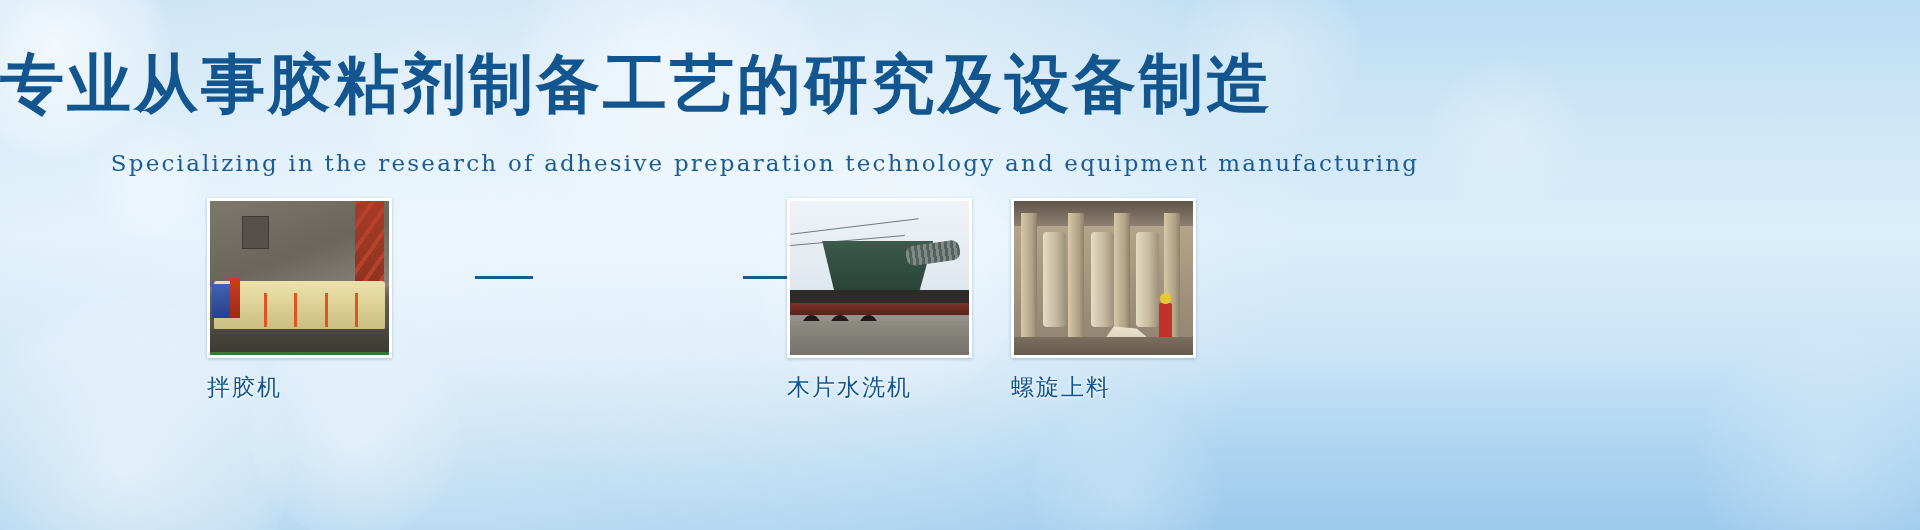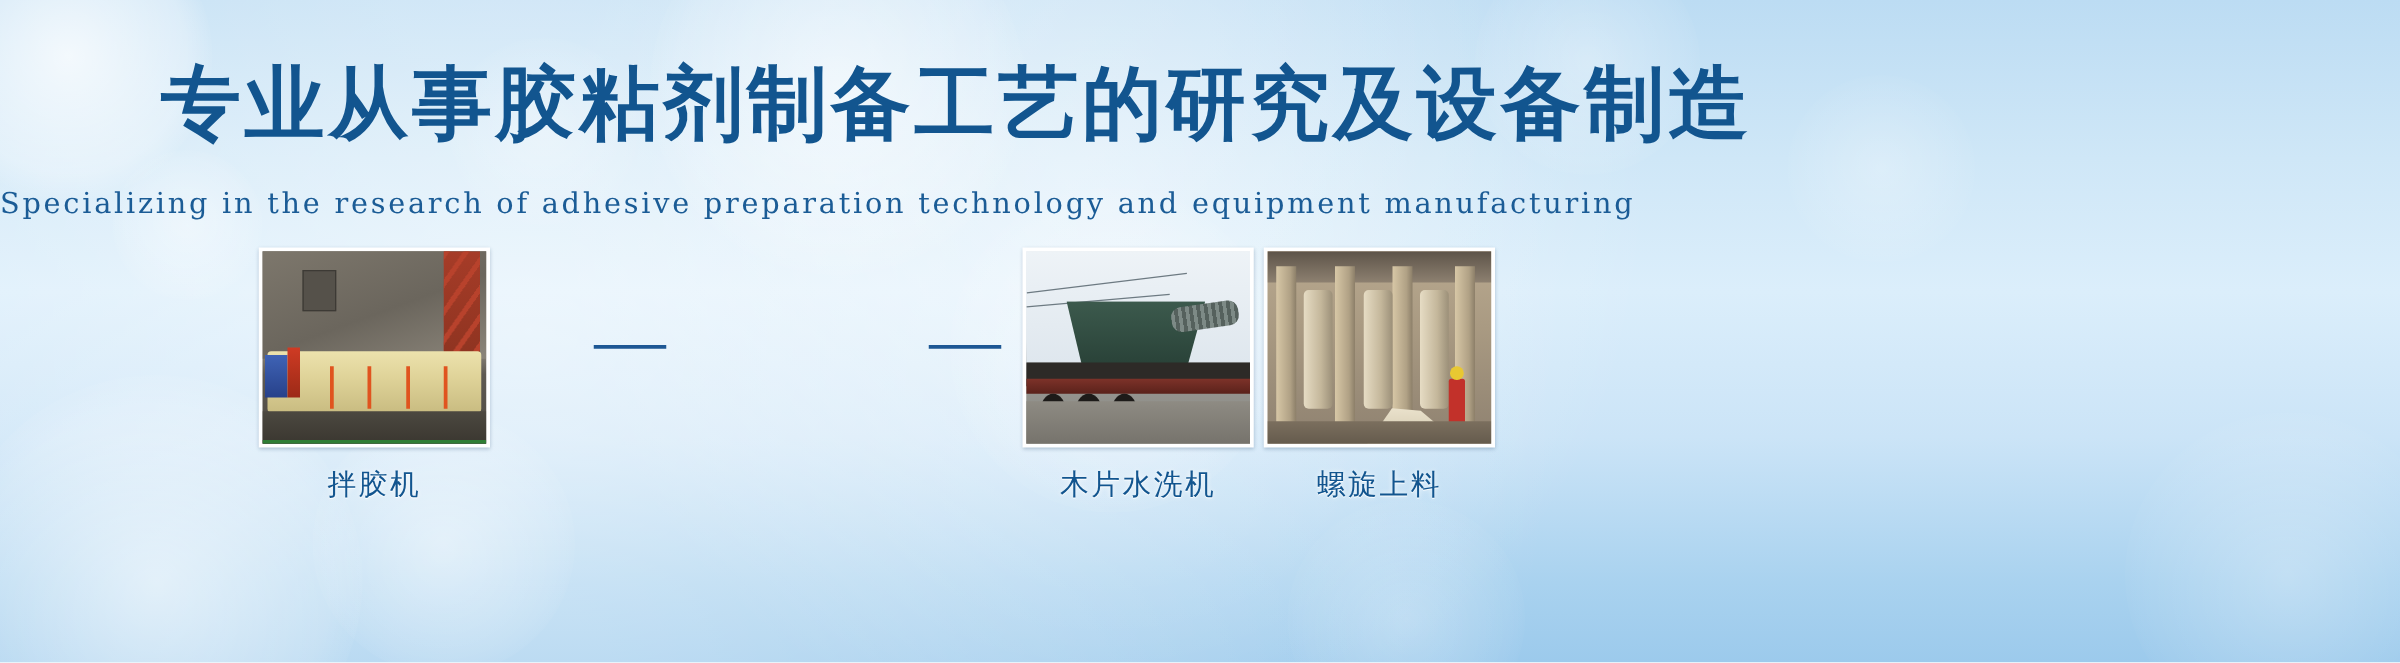--- a/index.html
+++ b/index.html
@@ -23,42 +23,42 @@
   .b5{left:520px;top:-80px;width:300px;height:300px;background:radial-gradient(circle,rgba(255,255,255,0.55) 0%,rgba(255,255,255,0.16) 60%,rgba(255,255,255,0) 74%);}
   .b6{left:760px;top:150px;width:260px;height:260px;background:radial-gradient(circle,rgba(255,255,255,0.38) 0%,rgba(255,255,255,0.10) 62%,rgba(255,255,255,0) 76%);}
   .b7{left:1180px;top:-40px;width:180px;height:180px;background:radial-gradient(circle,rgba(255,255,255,0.32) 0%,rgba(255,255,255,0.08) 62%,rgba(255,255,255,0) 76%);}
   .b8{left:1430px;top:60px;width:150px;height:150px;background:radial-gradient(circle,rgba(255,255,255,0.26) 0%,rgba(255,255,255,0.06) 62%,rgba(255,255,255,0) 76%);}
   .b9{left:1700px;top:330px;width:260px;height:260px;background:radial-gradient(circle,rgba(255,255,255,0.28) 0%,rgba(255,255,255,0.06) 62%,rgba(255,255,255,0) 76%);}
   .b10{left:360px;top:30px;width:150px;height:150px;background:radial-gradient(circle,rgba(255,255,255,0.30) 0%,rgba(255,255,255,0.07) 62%,rgba(255,255,255,0) 76%);}
   .b11{left:1030px;top:400px;width:190px;height:190px;background:radial-gradient(circle,rgba(255,255,255,0.26) 0%,rgba(255,255,255,0.06) 62%,rgba(255,255,255,0) 76%);}
 
   
   #headline{
-    position:absolute;left:0;top:52px;width:1530px;text-align:center;
+    position:absolute;left:0;top:52px;width:1530px;
     font-size:64px;font-weight:bold;line-height:1;
     color:#12558f;letter-spacing:3px;white-space:nowrap;
     font-family:"DejaVu Sans","Liberation Sans",sans-serif;
   }
   #subhead{
-    position:absolute;left:0;top:150px;width:1530px;
+    position:absolute;left:0;top:150px;width:1530px;text-align:center;
     font-size:23px;color:#1b5c96;letter-spacing:2.2px;white-space:nowrap;
     font-family:"DejaVu Serif","Liberation Serif",serif;
   }
 
   
   #strip{position:absolute;left:0;top:198px;width:1530px;height:240px;}
   .thumb-wrap{position:absolute;top:0;}
   .thumb{
     width:185px;height:160px;background:#fff;padding:3px;
     box-sizing:border-box;box-shadow:0 1px 3px rgba(20,60,100,0.28);
     overflow:hidden;position:relative;
   }
   .photo{width:100%;height:100%;position:relative;overflow:hidden;}
   .cap{
-    margin-top:14px;text-align:center;font-size:23px;color:#12558f;
+    margin-top:14px;font-size:23px;color:#12558f;
     letter-spacing:2px;white-space:nowrap;
     text-shadow:0 1px 0 rgba(255,255,255,0.85),0 0 4px rgba(255,255,255,0.9);
     font-family:"DejaVu Sans","Liberation Sans",sans-serif;
   }
   .connector{position:absolute;height:3px;background:#1d5794;top:78px;}
 
   
   .p1{background:linear-gradient(180deg,#6f6a60 0%,#817b70 30%,#8c857a 52%,#5f5a52 64%,#4a4640 100%);}
   .p1 .wall{position:absolute;left:0;top:0;width:100%;height:56%;background:linear-gradient(160deg,#7d776c,#6b665d 55%,#8b857a);}
   .p1 .panel{position:absolute;left:18%;top:10%;width:14%;height:20%;background:#55514a;border:1px solid #3d3a35;}
@@ -159,21 +159,21 @@
           <div class="clamp" style="left:64%"></div>
           <div class="clamp" style="left:81%"></div>
           <div class="floor"></div>
           <div class="grn"></div>
         </div>
       </div>
       <div class="cap">拌胶机</div>
     </div>
 
 
-    <div class="thumb-wrap" style="left:774px;padding-left:44px;">
+    <div class="thumb-wrap" style="left:743px;padding-left:44px;">
       <div class="thumb">
         <div class="photo p3">
           <div class="sky2"></div>
           <div class="wire w1"></div>
           <div class="wire w2"></div>
           <div class="hopper"></div>
           <div class="tube"></div>
           <div class="trailer"></div>
           <div class="bed"></div>
           <div class="wheel wh1"></div>

